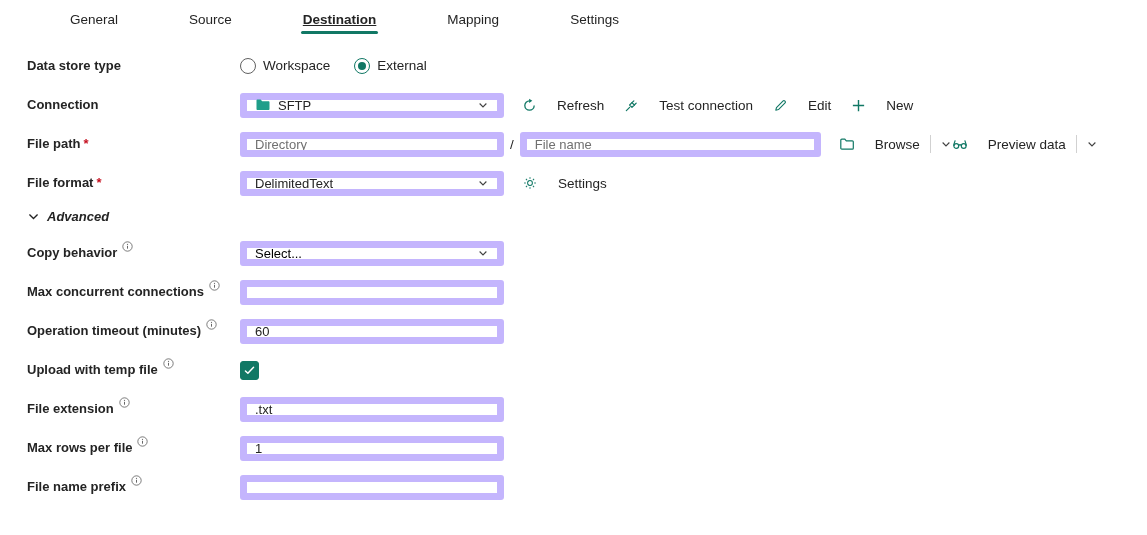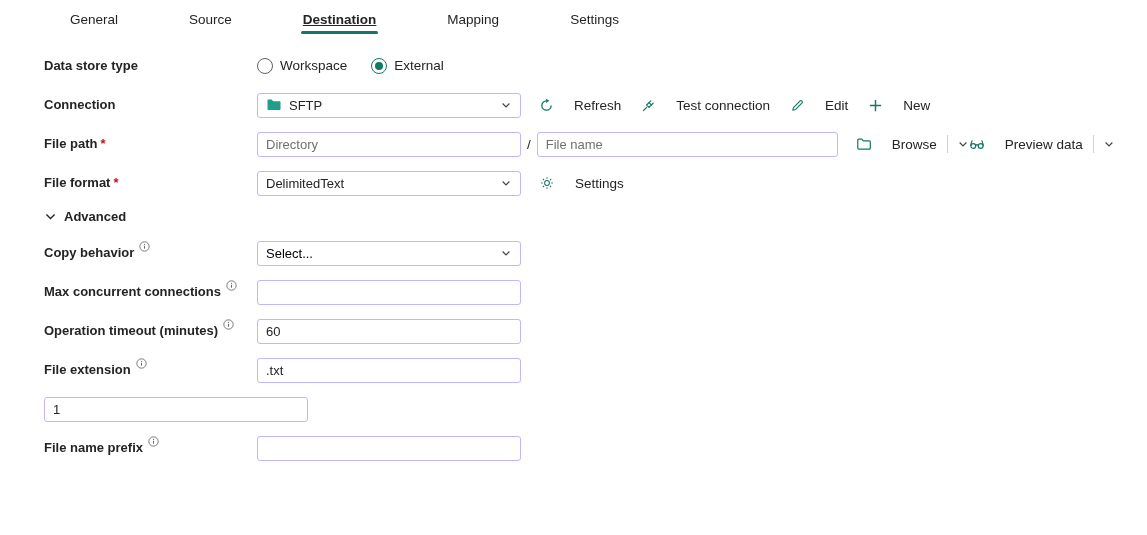--- a/index.html
+++ b/index.html
@@ -13,32 +13,32 @@
   }
   
   .tabs { display: flex; gap: 24px; padding: 8px 0 0 25px; }
   .tab { position: relative; padding: 4px 2px 10px 2px; cursor: pointer; color: #242424; margin-left: 43px; }
   .tab.active { font-weight: 700; text-decoration: underline; }
   .tab.active::after {
     content: ""; position: absolute; left: 0; right: 0; bottom: 3px;
     height: 3px; border-radius: 2px; background: #117865;
   }
   
-  .form { padding: 16px 0 0 44px; }
+  .form { padding: 16px 0 0 27px; }
   .row { display: flex; align-items: center; min-height: 26px; margin-bottom: 13px; }
   .label-cell {
     width: 213px; flex: none; font-weight: 700; font-size: 13px;
     display: flex; align-items: flex-start; line-height: 16px;
   }
   .label-cell .req { color: #c50f1f; margin-left: 3px; }
   .info { margin-left: 5px; display: inline-flex; transform: translateY(-4px); cursor: default; }
   .control { display: flex; align-items: center; }
   
   .tbox, .dropdown {
-    width: 264px; height: 25px; border: 1px solid #c4b5fd; border-radius: 3px;
+    width: 264px; height: 25px; border: 7px solid #c4b5fd; border-radius: 3px;
     background: #fff; font-size: 13px; color: #242424; padding: 0 8px;
     font-family: "Liberation Sans", sans-serif;
   }
   .tbox { outline: none; }
   .tbox::placeholder { color: #707070; }
   .dropdown {
     display: flex; align-items: center; justify-content: space-between; cursor: pointer;
   }
   .dropdown .dval { display: flex; align-items: center; gap: 7px; }
   .dropdown .placeholder { color: #000000; }
@@ -52,21 +52,21 @@
   }
   
   .cmd { display: flex; align-items: center; gap: 20px; cursor: pointer; white-space: nowrap; }
   .cmd + .cmd { margin-left: 20px; }
   .cmd-first { margin-left: 18px; }
   .split { display: flex; align-items: center; margin-left: 10px; cursor: pointer; }
   .split .divider { width: 1px; height: 18px; background: #d1d1d1; margin-right: 9px; }
   .slash { margin: 0 6px; color: #242424; }
   
   .advanced { display: flex; align-items: center; gap: 7px; font-weight: 700; font-size: 13px;
-    cursor: pointer; margin: 2px 0 16px 0; }
+    cursor: pointer; margin: 2px 0 16px 0; font-style: italic; }
   
   .checkbox {
     width: 19px; height: 19px; background: #117865; border: 1px solid #117865;
     border-radius: 3px; display: flex; align-items: center; justify-content: center; cursor: pointer;
   }
   svg { display: block; }
 </style>
 </head>
 <body>
 
@@ -290,38 +290,69 @@
             <circle cx="8" cy="4.8" r="0.9" fill="#616161"></circle>
             <path d="M8 7v4.2" stroke="#616161" stroke-width="1.4"></path>
           </svg>
       </span>
     </div>
     <div class="control">
       <input class="tbox" type="text" value="60" style="">
     </div>
   </div>
 
+  <div class="row">
+    <div class="label-cell">
+      <span>Upload with temp file</span>
+      <span class="info">
+        <svg width="11" height="11" viewBox="0 0 16 16">
+            <circle cx="8" cy="8" r="6.8" fill="none" stroke="#616161" stroke-width="1.2"></circle>
+            <circle cx="8" cy="4.8" r="0.9" fill="#616161"></circle>
+            <path d="M8 7v4.2" stroke="#616161" stroke-width="1.4"></path>
+          </svg>
+      </span>
+    </div>
+    <div class="control">
+      <div class="checkbox">
+        <span>
+          <svg width="13" height="13" viewBox="0 0 16 16">
+              <path d="M3 8.5l3 3 7-7.5" fill="none" stroke="#ffffff" stroke-width="1.8" stroke-linecap="round" stroke-linejoin="round"></path>
+            </svg>
+        </span>
+      </div>
+    </div>
+  </div>
 
   <div class="row">
     <div class="label-cell">
       <span>File extension</span>
       <span class="info">
         <svg width="11" height="11" viewBox="0 0 16 16">
             <circle cx="8" cy="8" r="6.8" fill="none" stroke="#616161" stroke-width="1.2"></circle>
             <circle cx="8" cy="4.8" r="0.9" fill="#616161"></circle>
             <path d="M8 7v4.2" stroke="#616161" stroke-width="1.4"></path>
           </svg>
       </span>
     </div>
     <div class="control">
       <input class="tbox" type="text" value=".txt" style="">
     </div>
   </div>
 
   <div class="row">
+    <div class="label-cell">
+      <span>Max rows per file</span>
+      <span class="info">
+        <svg width="11" height="11" viewBox="0 0 16 16">
+            <circle cx="8" cy="8" r="6.8" fill="none" stroke="#616161" stroke-width="1.2"></circle>
+            <circle cx="8" cy="4.8" r="0.9" fill="#616161"></circle>
+            <path d="M8 7v4.2" stroke="#616161" stroke-width="1.4"></path>
+          </svg>
+      </span>
+    </div>
     <div class="control">
       <input class="tbox" type="text" value="1" style="">
     </div>
   </div>
 
   <div class="row">
     <div class="label-cell">
       <span>File name prefix</span>
       <span class="info">
         <svg width="11" height="11" viewBox="0 0 16 16">

